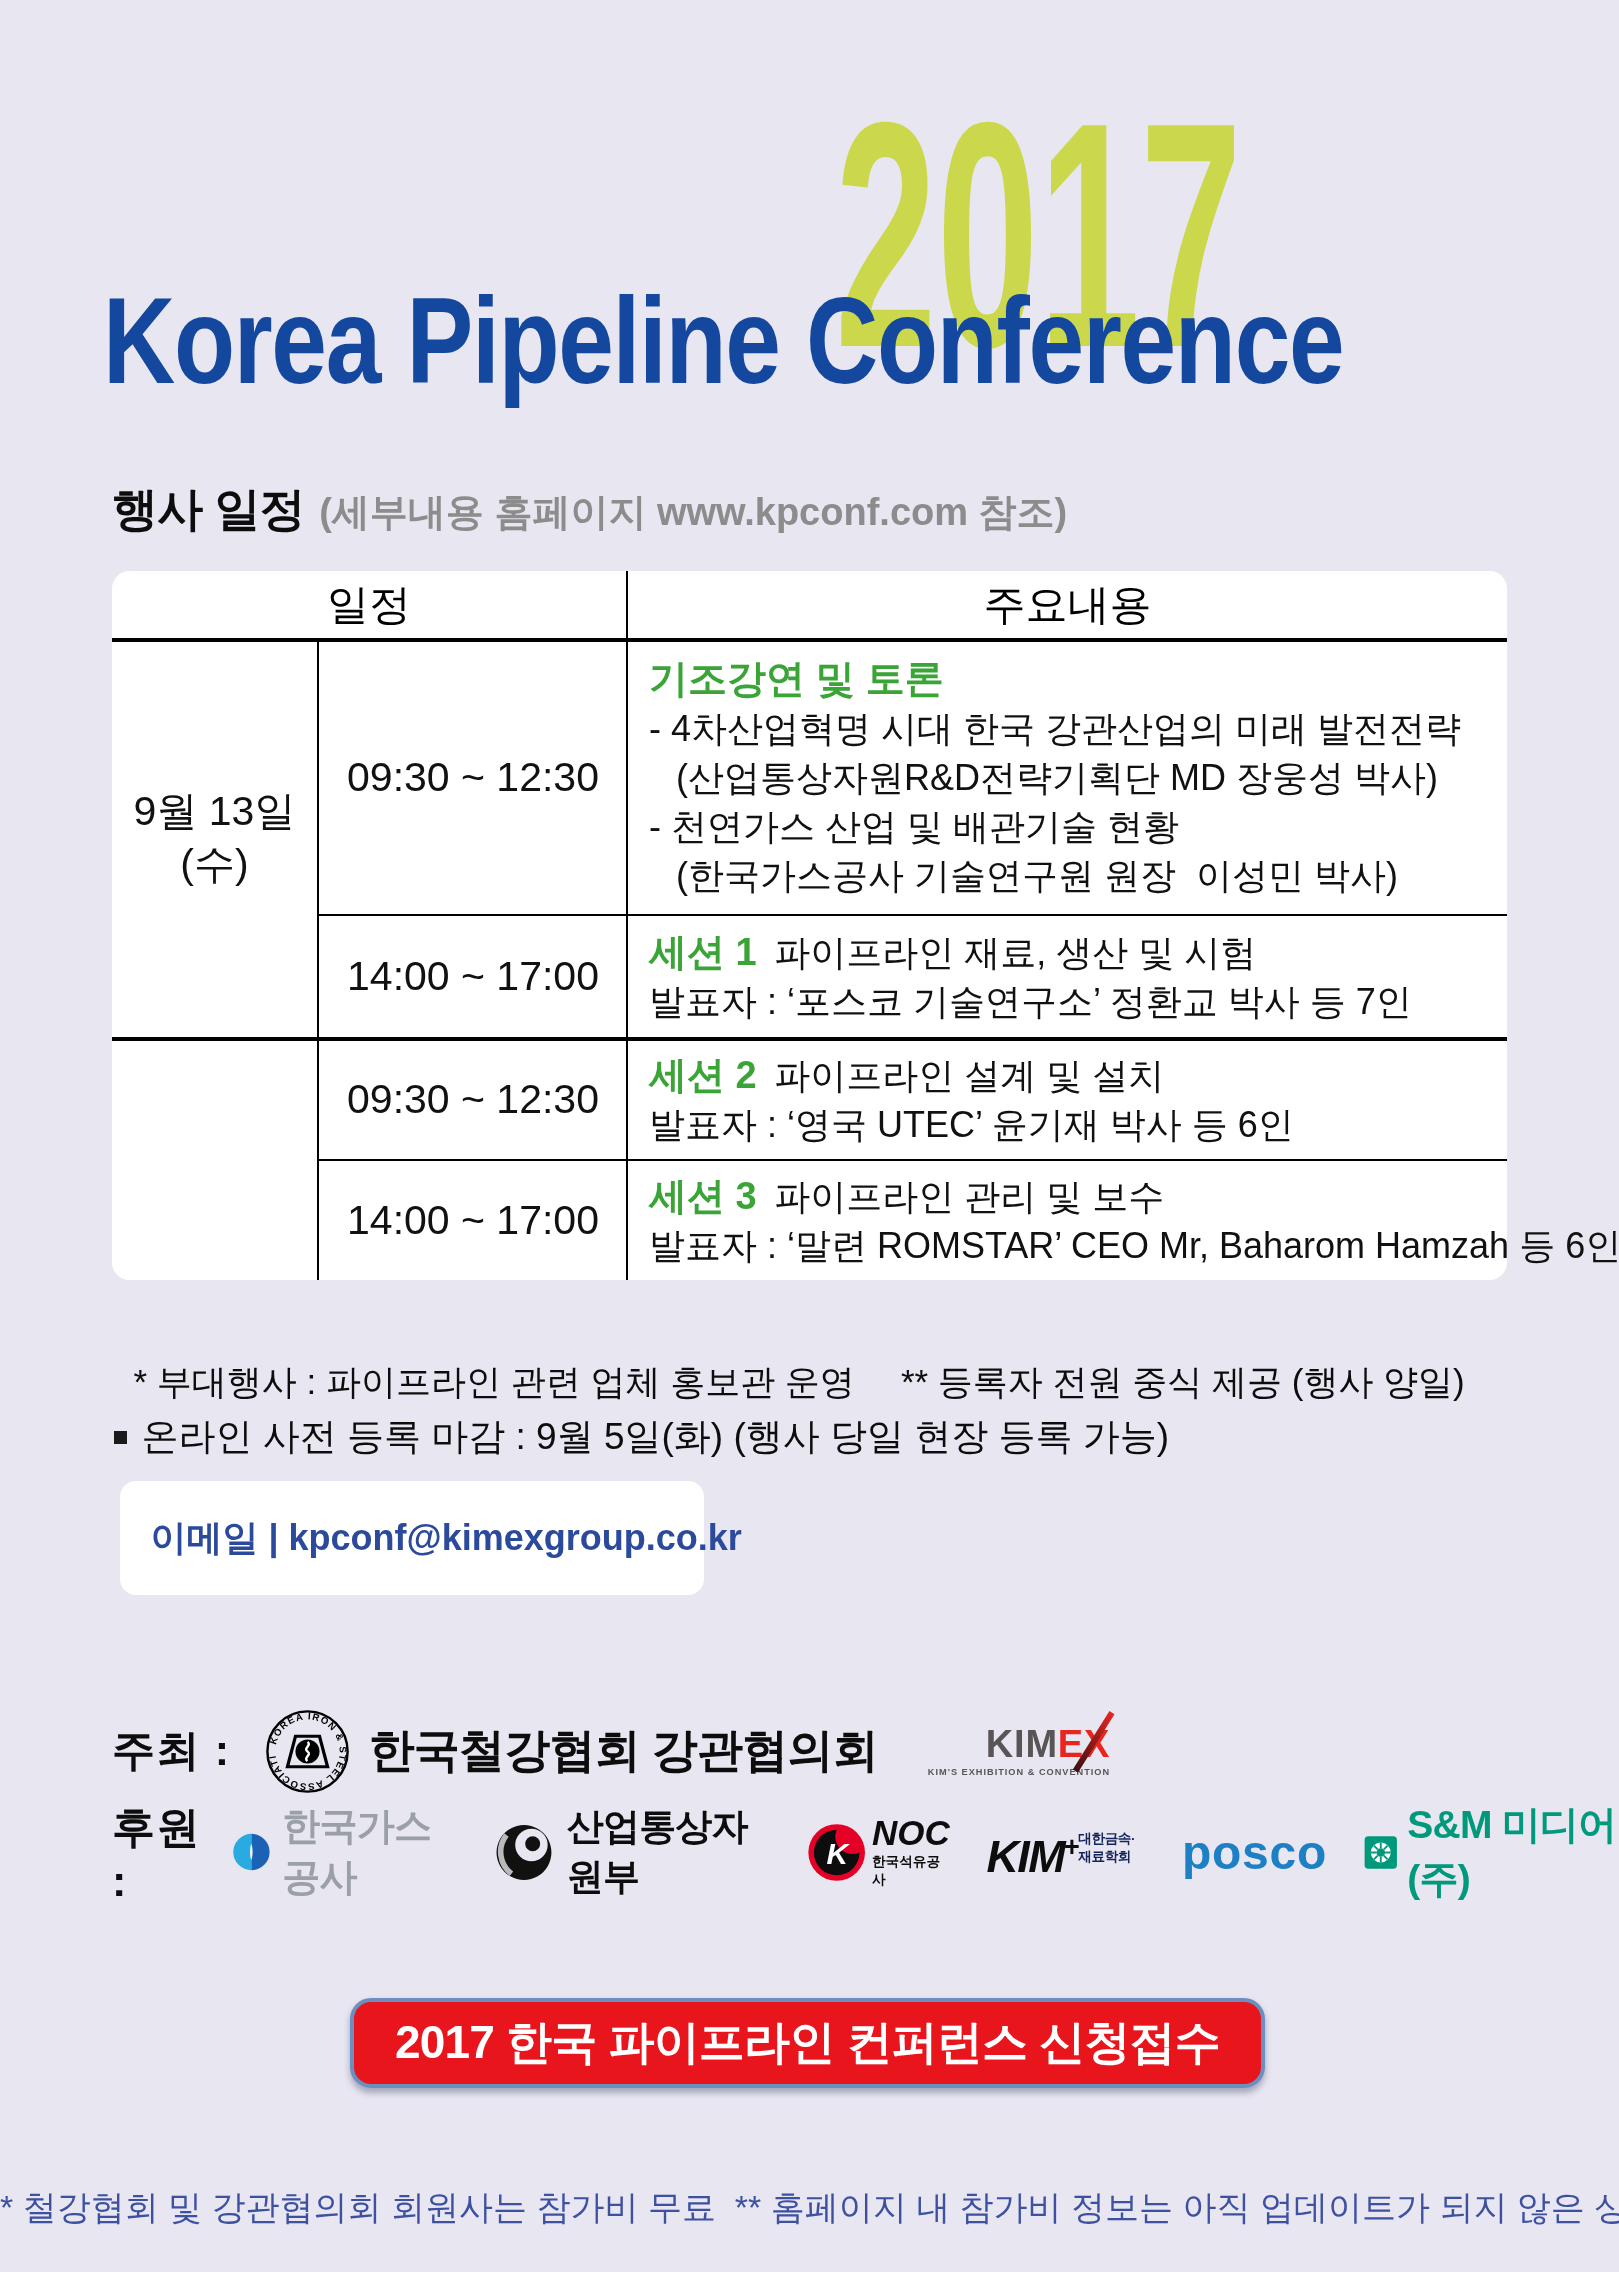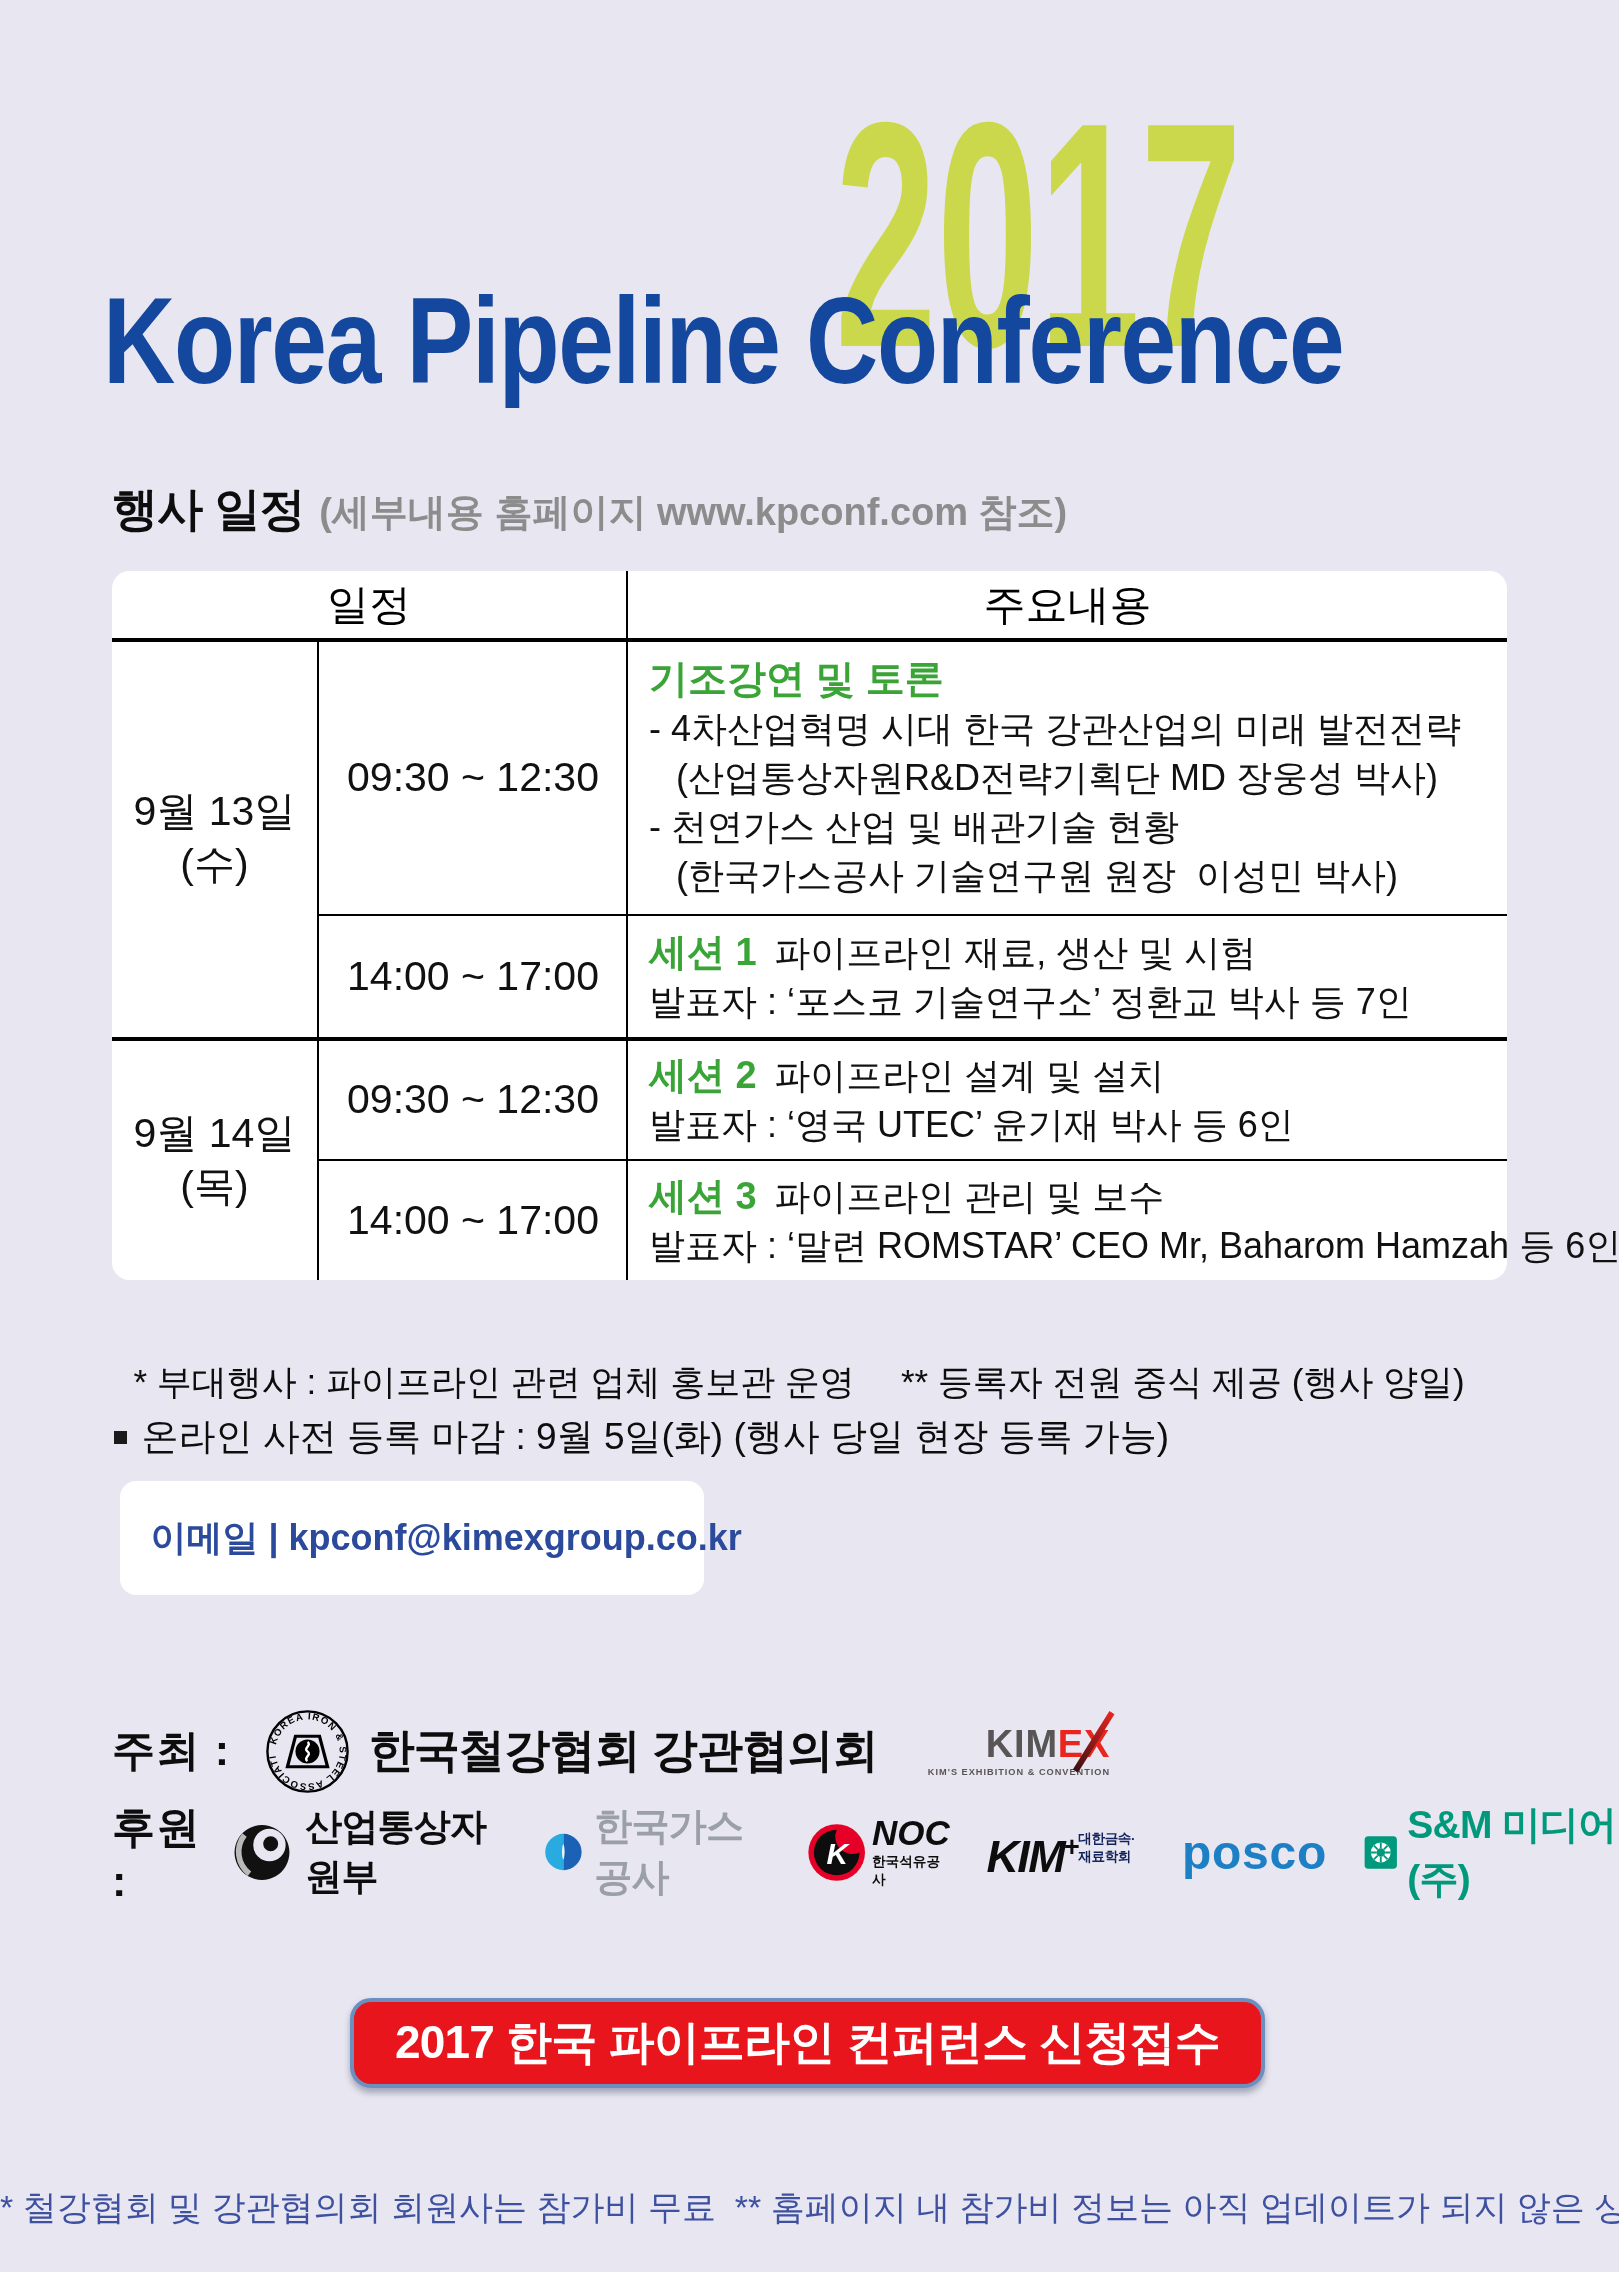--- a/index.html
+++ b/index.html
@@ -133,24 +133,20 @@
   <div class="hline" style="left:0;top:466px;width:1395px;height:4px;"></div>
   <div class="hline" style="left:205px;top:588px;width:1190px;height:2.4px;"></div>
 
   <div class="cell center hdr" style="left:0;top:0;width:514px;height:67px;">일정</div>
   <div class="cell center hdr" style="left:516px;top:0;width:879px;height:67px;">주요내용</div>
 
   <div class="cell center" style="left:0;top:71px;width:205px;height:391px;">
     <div class="dt">9월 13일</div>
     <div class="dt">(수)</div>
   </div>
-  <div class="cell center" style="left:0;top:470px;width:205px;height:237px;">
-    <div class="dt">9월 14일</div>
-    <div class="dt">(목)</div>
-  </div>
 
   <div class="cell center tm" style="left:208px;top:71px;width:306px;height:270px;">09:30 ~ 12:30</div>
   <div class="cell center tm" style="left:208px;top:347px;width:306px;height:117px;">14:00 ~ 17:00</div>
   <div class="cell center tm" style="left:208px;top:471px;width:306px;height:115px;">09:30 ~ 12:30</div>
   <div class="cell center tm" style="left:208px;top:592px;width:306px;height:115px;">14:00 ~ 17:00</div>
 
   <div class="cell content" style="left:516px;top:71px;width:879px;height:270px;">
     <div class="c-line"><span class="glabel big">기조강연 및 토론</span></div>
     <div class="c-line">- 4차산업혁명 시대 한국 강관산업의 미래 발전전략</div>
     <div class="c-line indent">(산업통상자원R&amp;D전략기획단 MD 장웅성 박사)</div>
@@ -201,39 +197,39 @@
       <span class="kim">KIM</span><span class="ex">EX</span>
     </div>
     <div class="tagline">KIM'S EXHIBITION &amp; CONVENTION</div>
     <div class="slash"></div>
   </div>
 </div>
 
 <div class="abs sponsors">
   <span class="row-label">후원 :</span>
 
+  <div class="sp kogas">
+    <svg viewBox="0 0 62 62">
+      <path d="M31,2 a29,29 0 0,0 0,58 Z" fill="#29abe2"></path>
+      <path d="M31,2 a29,29 0 0,1 0,58 Z" fill="#1b62b5"></path>
+      <path d="M31,8 c5,8 5,38 0,46 c-5,-8 -5,-38 0,-46 Z" fill="#fff" opacity="0.9" transform="scale(0.55) translate(25,25)"></path>
+    </svg>
+    <span class="t">한국가스공사</span>
+  </div>
+
   <div class="sp motie">
     <svg viewBox="0 0 96 96">
       <path d="M48,4 a44,44 0 1,0 0.1,0 Z" fill="#111"></path>
       <circle cx="60" cy="36" r="26" fill="#e8e6f1"></circle>
       <circle cx="62" cy="34" r="12" fill="#111"></circle>
       <path d="M20,20 a44,44 0 0,0 8,62" fill="none" stroke="#b9b9b9" stroke-width="9"></path>
     </svg>
     <span class="t">산업통상자원부</span>
   </div>
 
-  <div class="sp kogas">
-    <svg viewBox="0 0 62 62">
-      <path d="M31,2 a29,29 0 0,0 0,58 Z" fill="#29abe2"></path>
-      <path d="M31,2 a29,29 0 0,1 0,58 Z" fill="#1b62b5"></path>
-      <path d="M31,8 c5,8 5,38 0,46 c-5,-8 -5,-38 0,-46 Z" fill="#fff" opacity="0.9" transform="scale(0.55) translate(25,25)"></path>
-    </svg>
-    <span class="t">한국가스공사</span>
-  </div>
-
   <div class="sp knoc">
     <svg viewBox="0 0 78 78">
       <circle cx="39" cy="39" r="36" fill="#e60027"></circle>
       <path d="M39,10 a29,29 0 1,0 29,29 a22,22 0 0,1 -29,-29 Z" fill="#0d0d0d"></path>
       <text x="26" y="53" font-size="38" font-weight="bold" font-style="italic" fill="#fff">K</text>
     </svg>
     <div class="col">
       <span class="noc">NOC</span>
       <span class="sub">한국석유공사</span>
     </div>

